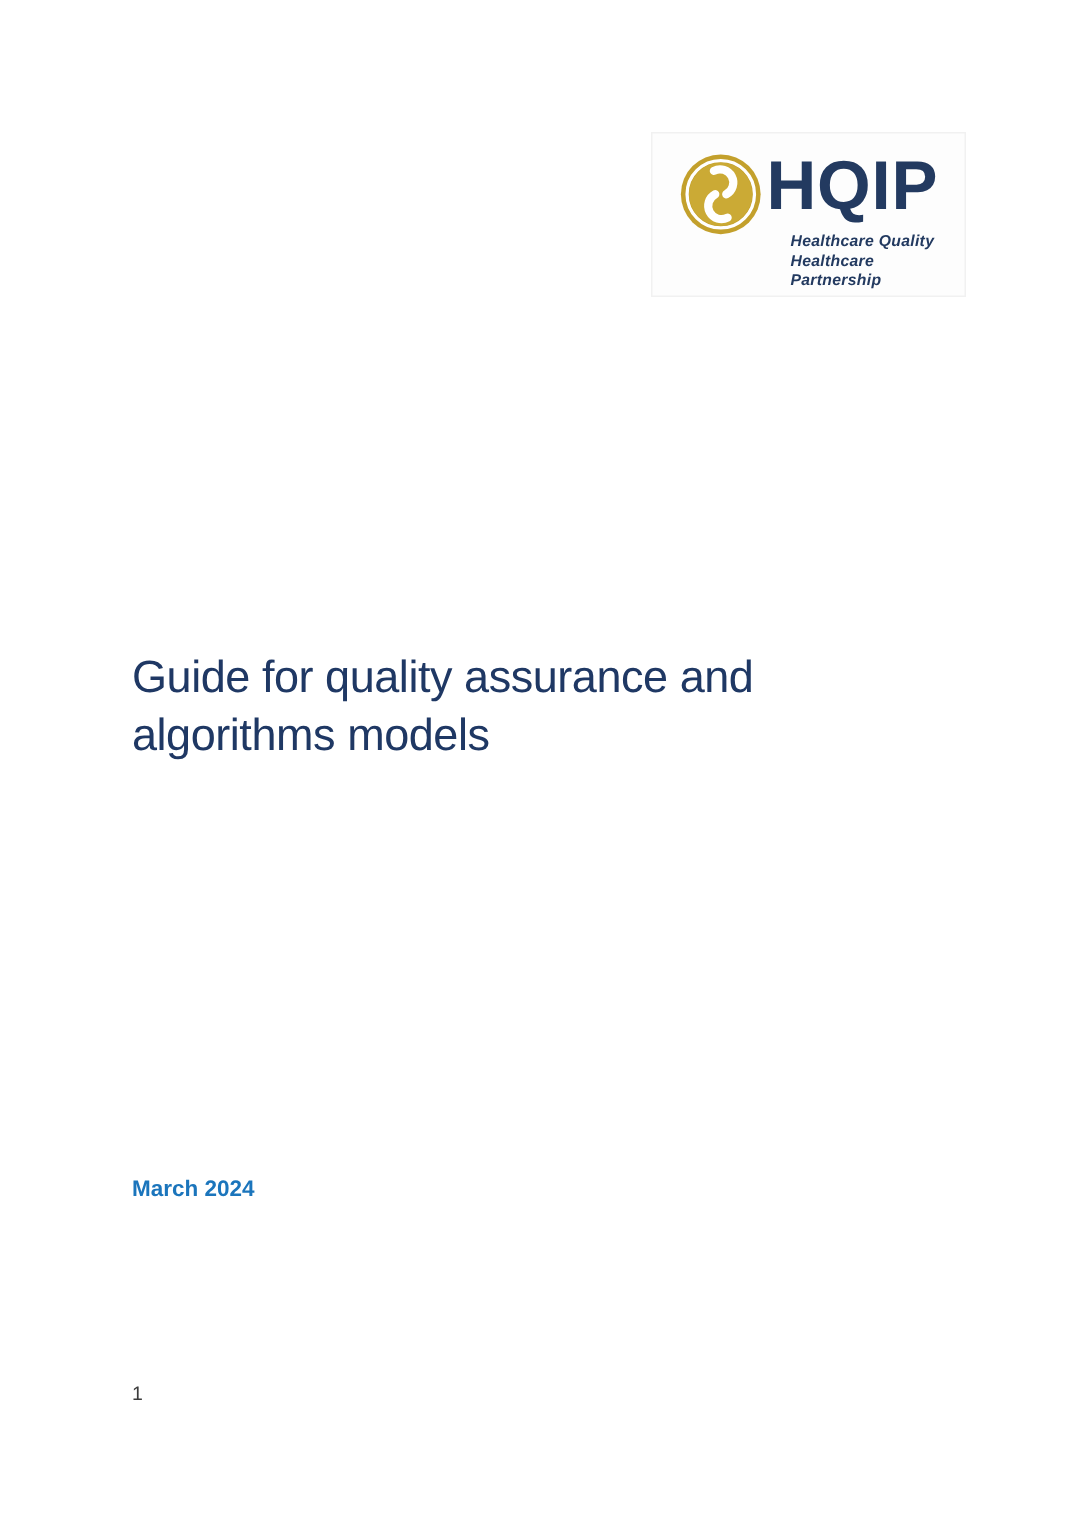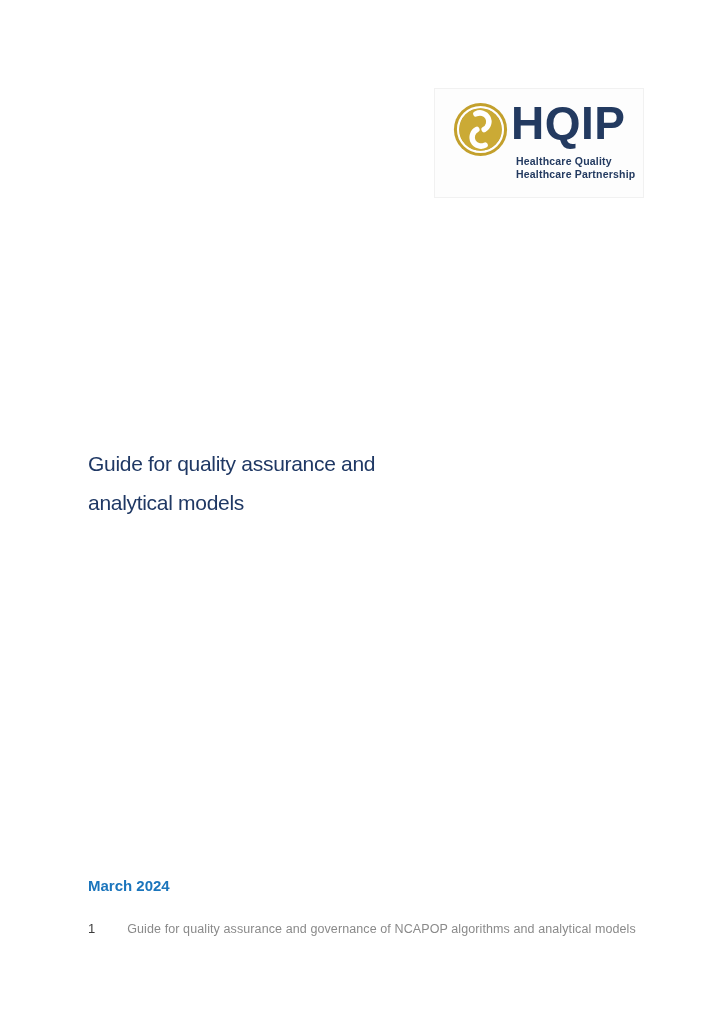--- a/index.html
+++ b/index.html
@@ -36,47 +36,48 @@
     left: 76px;
     top: 11px;
     font-size: 46px;
     font-weight: 700;
     letter-spacing: 0.5px;
     color: var(--logo-navy, #233A60);
     line-height: 1.0;
   }
   .logo-tagline {
     position: absolute;
-    left: 81px;
+    left: 92px;
     top: 66px;
     font-size: 10.5px;
     font-weight: 600;
     line-height: 13px;
     color: var(--logo-navy, #233A60);
     letter-spacing: 0.2px;
+    font-style: italic;
   }
 
   
   .doc-title {
     position: absolute;
     left: 88px;
-    top: 444px;
+    top: 432px;
     color: var(--title_navy, #1F3864);
-    font-size: 21px;
+    font-size: 30px;
     line-height: 39px;
     letter-spacing: -0.3px;
     font-weight: 400;
   }
   .doc-title .line { white-space: nowrap; }
 
   
   .doc-date {
     position: absolute;
     left: 88px;
-    top: 877px;
+    top: 784px;
     font-size: 15px;
     font-weight: 700;
     color: var(--date_blue, #1B75BC);
   }
 
   
   .footer {
     position: absolute;
     left: 88px;
     top: 921px;
@@ -111,23 +112,22 @@
     </svg>
     <div class="logo-acronym">HQIP</div>
     <div class="logo-tagline">
       <div>Healthcare Quality</div>
       <div>Healthcare Partnership</div>
     </div>
   </div>
 
   <div class="doc-title">
     <div class="line">Guide for quality assurance and</div>
-    <div class="line">analytical models</div>
+    <div class="line">algorithms models</div>
   </div>
 
   <div class="doc-date">March 2024</div>
 
   <div class="footer">
     <span class="page-number">1</span>
-    <span class="footer-text">Guide for quality assurance and governance of NCAPOP algorithms and analytical models</span>
   </div>
 
 </div>
 
 </body></html>

